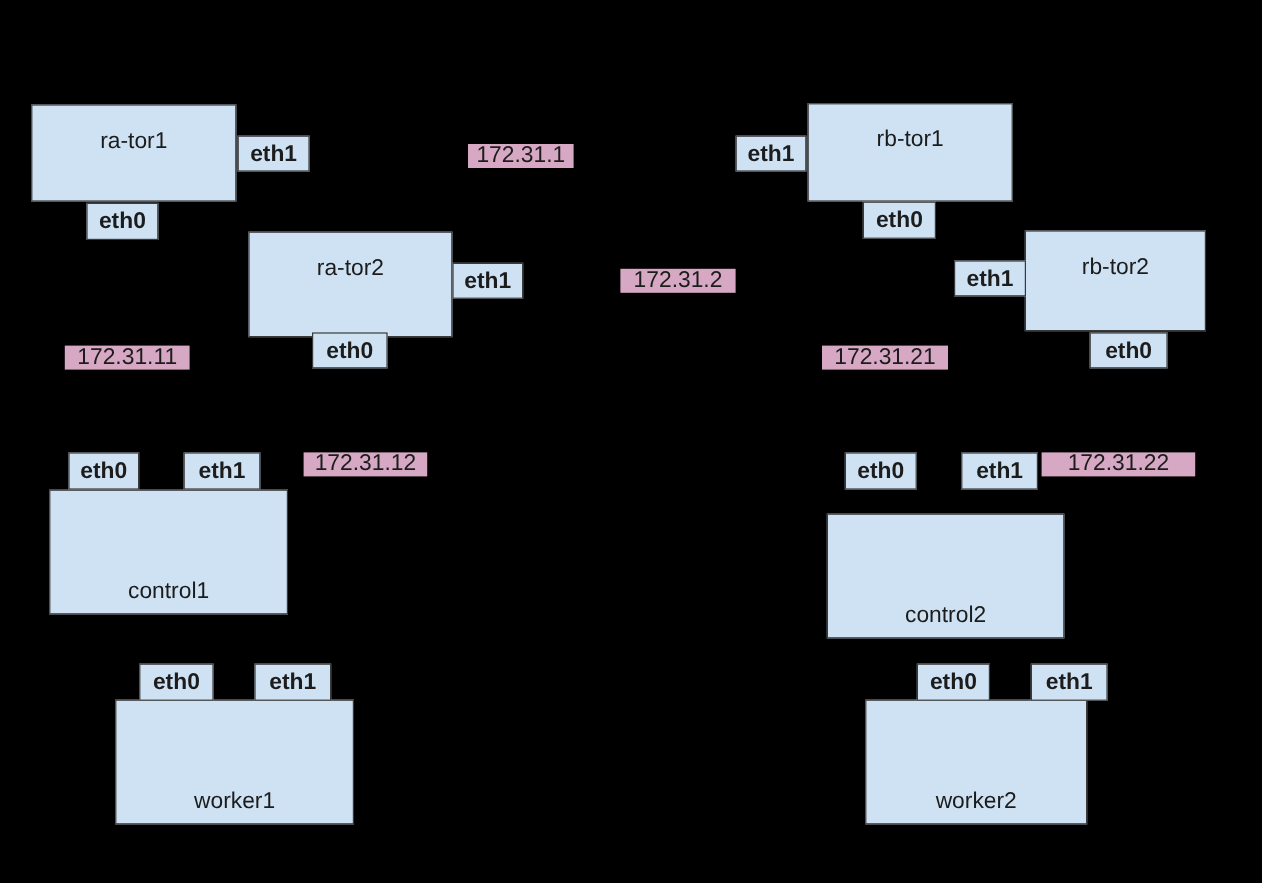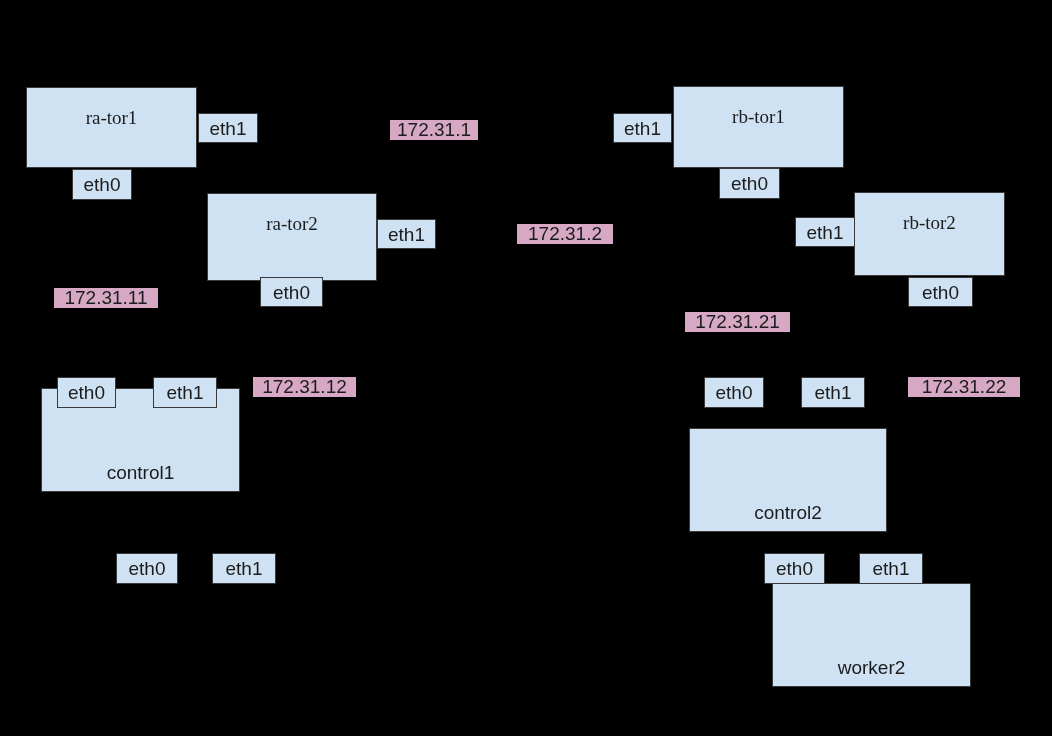--- a/index.html
+++ b/index.html
@@ -23,37 +23,37 @@
     box-sizing: border-box;
     display: flex;
     justify-content: center;
     font-size: 19px;
     line-height: 23px;
     z-index: 1;
   }
   .node.tor {
     align-items: flex-start;
     padding-top: 18px;
-    font-family: Liberation Serif, serif;
   }
   .node.host {
     align-items: flex-end;
     padding-bottom: 7px;
   }
   .port {
     position: absolute;
     background: var(--node-fill, #cfe2f3);
     border: 1px solid var(--node-border, #343434);
     box-sizing: border-box;
     display: flex;
     align-items: center;
     justify-content: center;
     font-size: 19px;
     line-height: 21px;
     z-index: 2;
+    font-weight: bold;
   }
   .ip {
     position: absolute;
     background: var(--ip-fill, #d5a6bd);
     box-sizing: border-box;
     height: 20px;
     display: flex;
     align-items: center;
     justify-content: center;
     font-size: 19px;
@@ -86,41 +86,44 @@
   </div>
   <div class="port" style="left:613px;top:113px;width:59px;height:30px">eth1</div>
   <div class="port" style="left:719px;top:168px;width:61px;height:31px">eth0</div>
 
   <div class="node tor" style="left:854px;top:192px;width:151px;height:84px">
     <span>rb-tor2</span>
   </div>
   <div class="port" style="left:795px;top:217px;width:60px;height:30px">eth1</div>
   <div class="port" style="left:908px;top:277px;width:65px;height:30px">eth0</div>
 
-  <div class="node host" style="left:41px;top:388px;width:199px;height:104px">
+  <div class="node host" style="left:41px;top:408px;width:199px;height:104px">
     <span>control1</span>
   </div>
   <div class="port" style="left:57px;top:377px;width:59px;height:31px">eth0</div>
   <div class="port" style="left:153px;top:377px;width:64px;height:31px">eth1</div>
 
+  <div class="node host" style="left:96px;top:583px;width:199px;height:104px">
+    <span>worker1</span>
+  </div>
   <div class="port" style="left:116px;top:553px;width:62px;height:31px">eth0</div>
   <div class="port" style="left:212px;top:553px;width:64px;height:31px">eth1</div>
 
   <div class="node host" style="left:689px;top:428px;width:198px;height:104px">
     <span>control2</span>
   </div>
   <div class="port" style="left:704px;top:377px;width:60px;height:31px">eth0</div>
   <div class="port" style="left:801px;top:377px;width:64px;height:31px">eth1</div>
 
-  <div class="node host" style="left:772px;top:583px;width:199px;height:104px">
+  <div class="node host" style="left:721px;top:583px;width:185px;height:104px">
     <span>worker2</span>
   </div>
   <div class="port" style="left:764px;top:553px;width:61px;height:31px">eth0</div>
   <div class="port" style="left:859px;top:553px;width:64px;height:31px">eth1</div>
 
   <div class="ip" style="left:390px;top:104px;width:88px">172.31.1</div>
   <div class="ip" style="left:517px;top:208px;width:96px">172.31.2</div>
   <div class="ip" style="left:54px;top:272px;width:104px">172.31.11</div>
   <div class="ip" style="left:253px;top:361px;width:103px">172.31.12</div>
-  <div class="ip" style="left:685px;top:296px;width:105px">172.31.21</div>
-  <div class="ip" style="left:908px;top:361px;width:112px">172.31.22</div>
+  <div class="ip" style="left:685px;top:272px;width:105px">172.31.21</div>
+  <div class="ip" style="left:868px;top:361px;width:128px">172.31.22</div>
 
 </div>
 
 </body></html>

